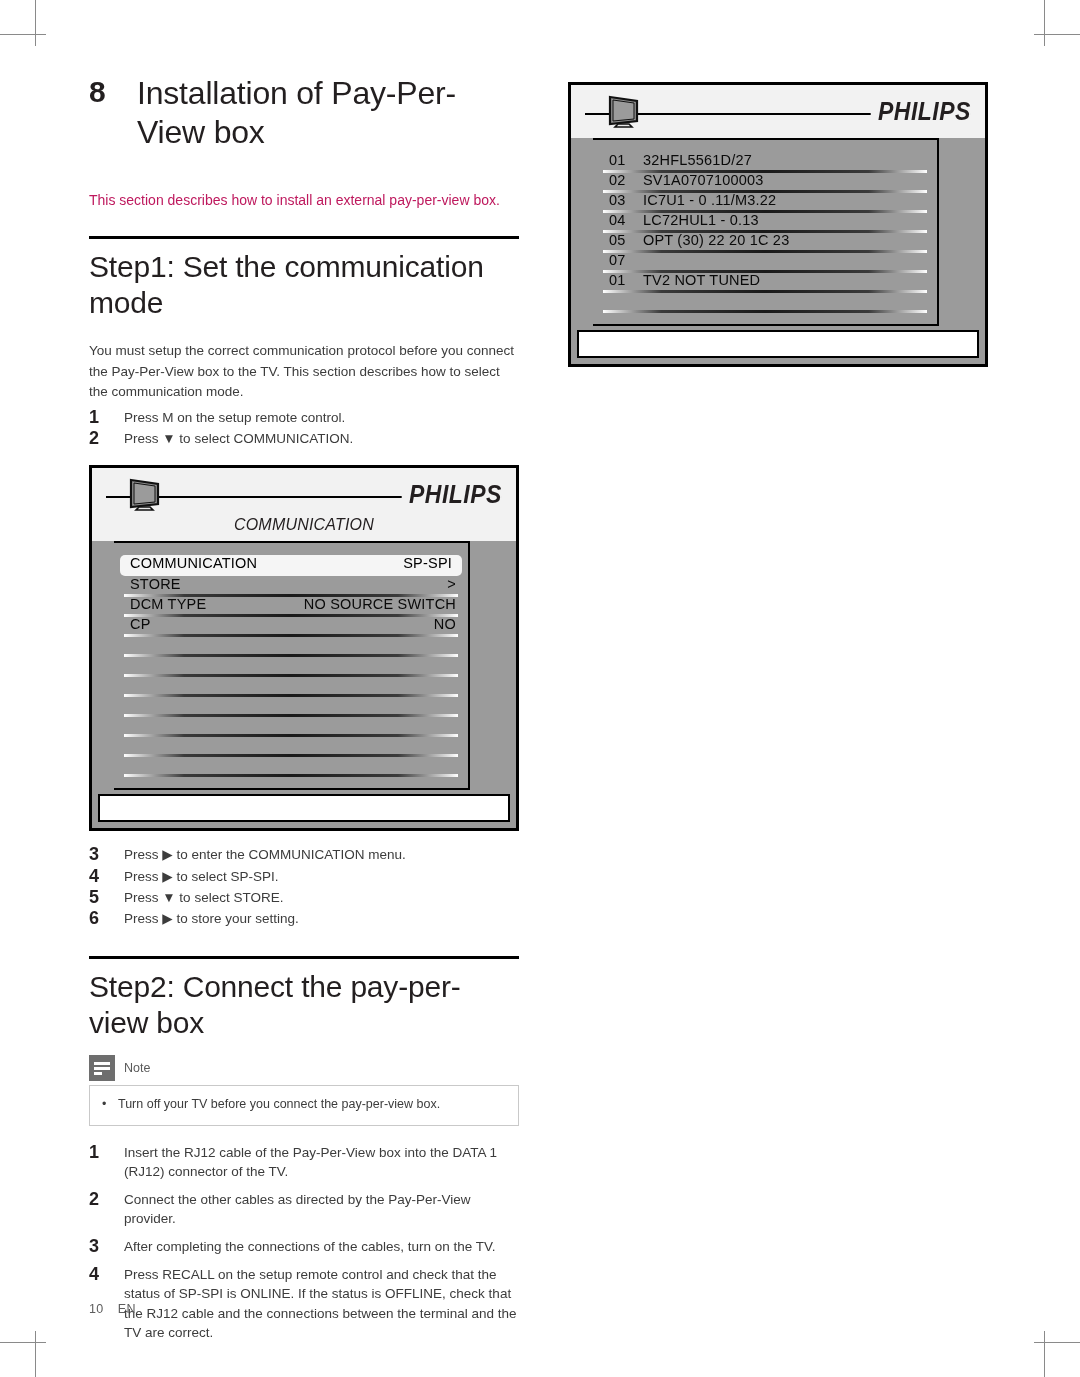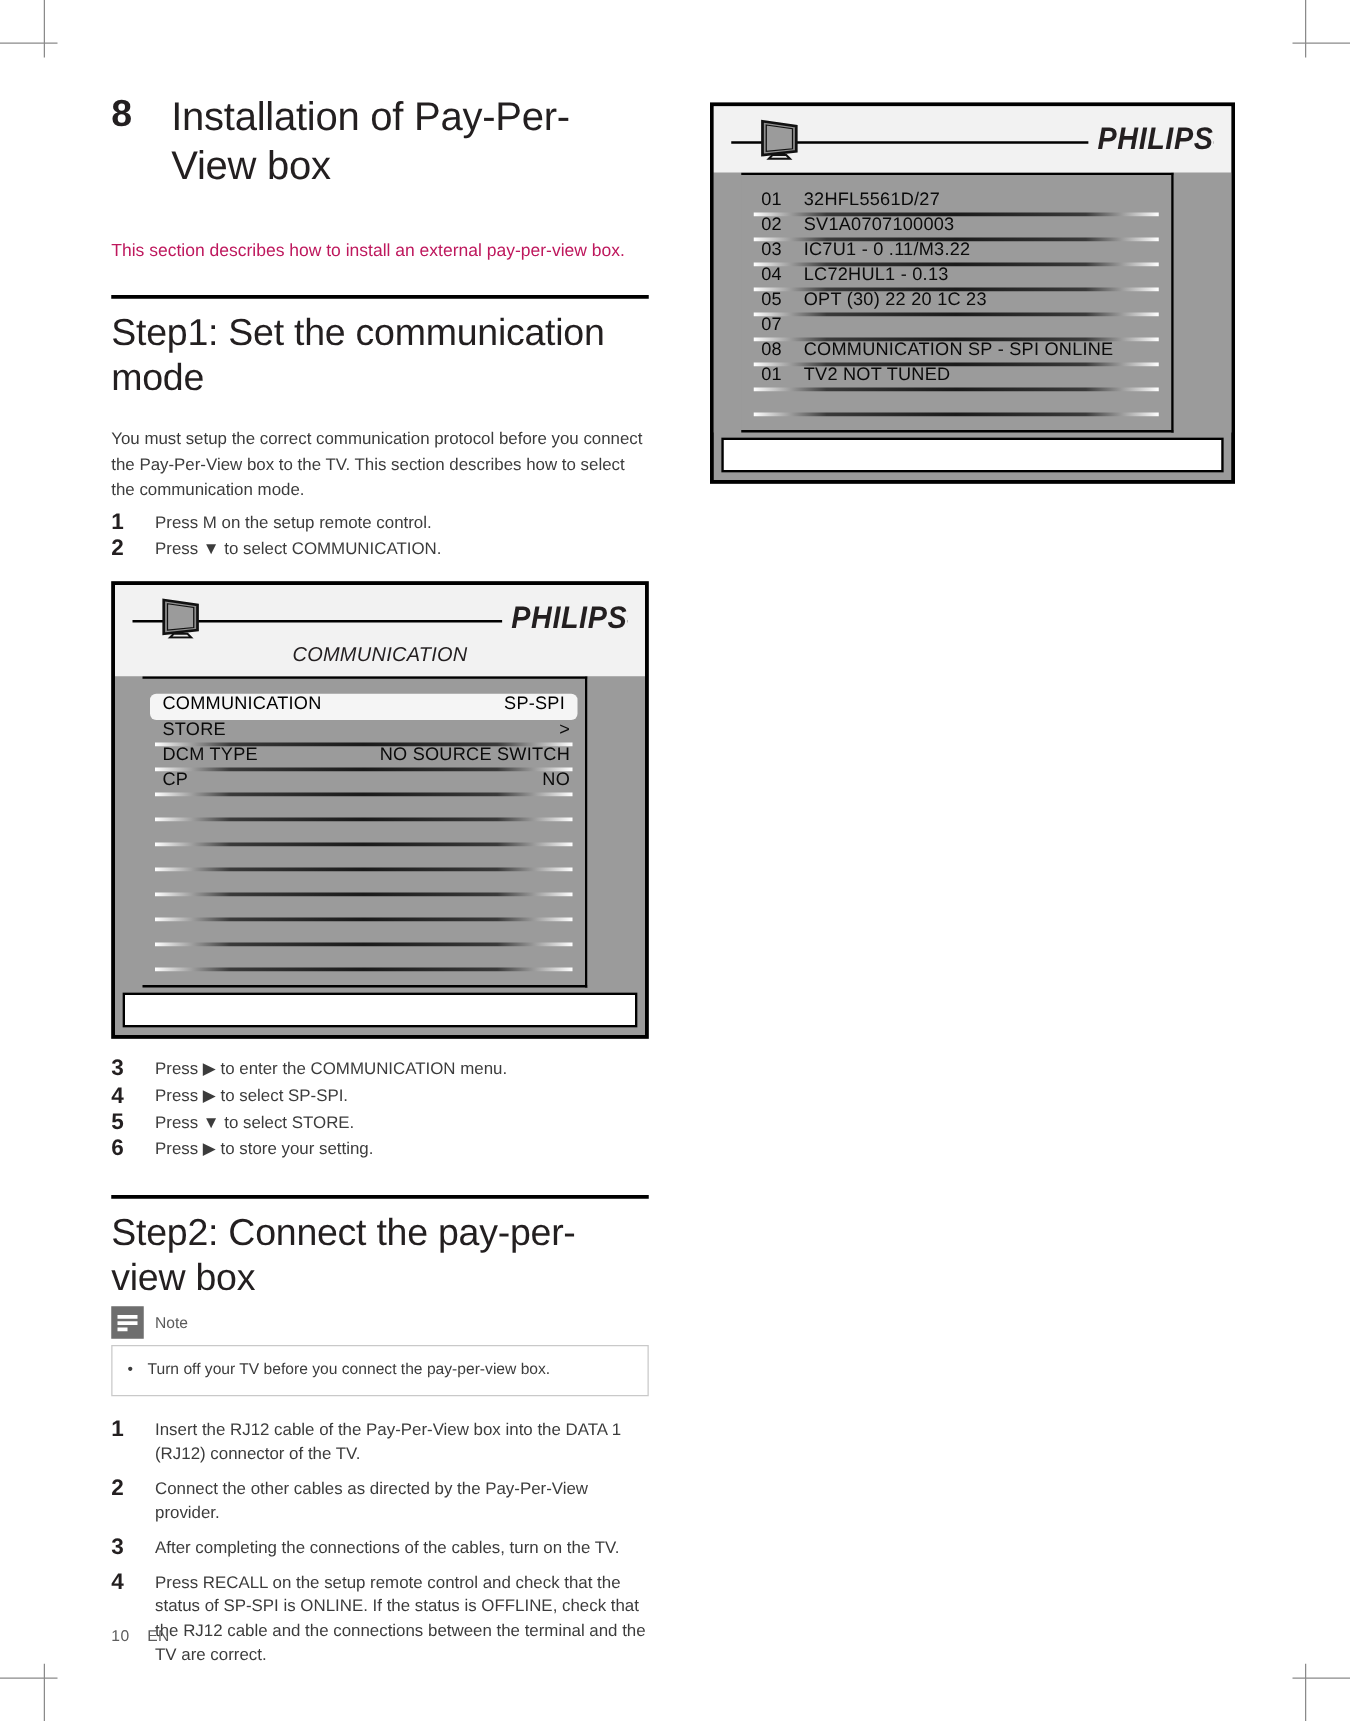--- a/index.html
+++ b/index.html
@@ -112,21 +112,21 @@
     color: #231f20;
     line-height: 1.05;
     padding-top: 0px;
   }
   .step-body { flex: 1; }
 
   .steps.tight .step-item { margin-top: 2px; }
   .steps.loose .step-item { margin-top: 9px; }
 
   
-  .note-wrap { margin-top: 4px; }
+  .note-wrap { margin-top: 14px; }
   .note-tab {
     display: inline-flex;
     align-items: center;
     gap: 9px;
     height: 26px;
   }
   .note-icon {
     width: 26px; height: 26px;
     background: #6e6e6e;
     position: relative;
@@ -502,25 +502,20 @@
             <span class="osd-num">05</span>
             <span class="osd-label">OPT (30) 22 20 1C 23</span>
           </div>
           <div class="osd-row">
             <span class="sep"></span>
             <span class="osd-num">07</span>
             <span class="osd-label"></span>
           </div>
           <div class="osd-row">
             <span class="sep"></span>
-            <span class="osd-num">08</span>
-            <span class="osd-label">COMMUNICATION SP - SPI ONLINE</span>
-          </div>
-          <div class="osd-row">
-            <span class="sep"></span>
             <span class="osd-num">01</span>
             <span class="osd-label">TV2 NOT TUNED</span>
           </div>
 
           <div class="osd-blank">
               <span class="sep"></span>
             </div>
           <div class="osd-pad"></div>
         </div>
         <div class="osd-side"></div>

